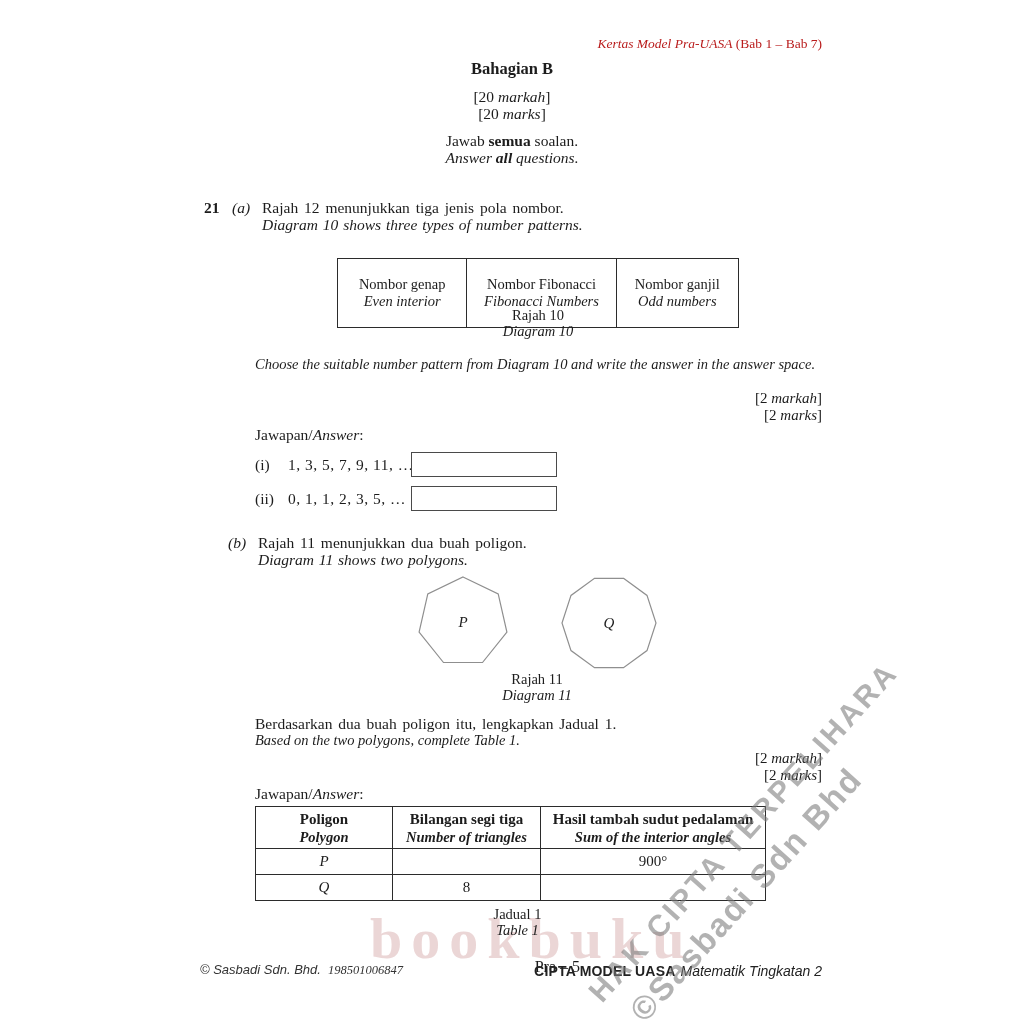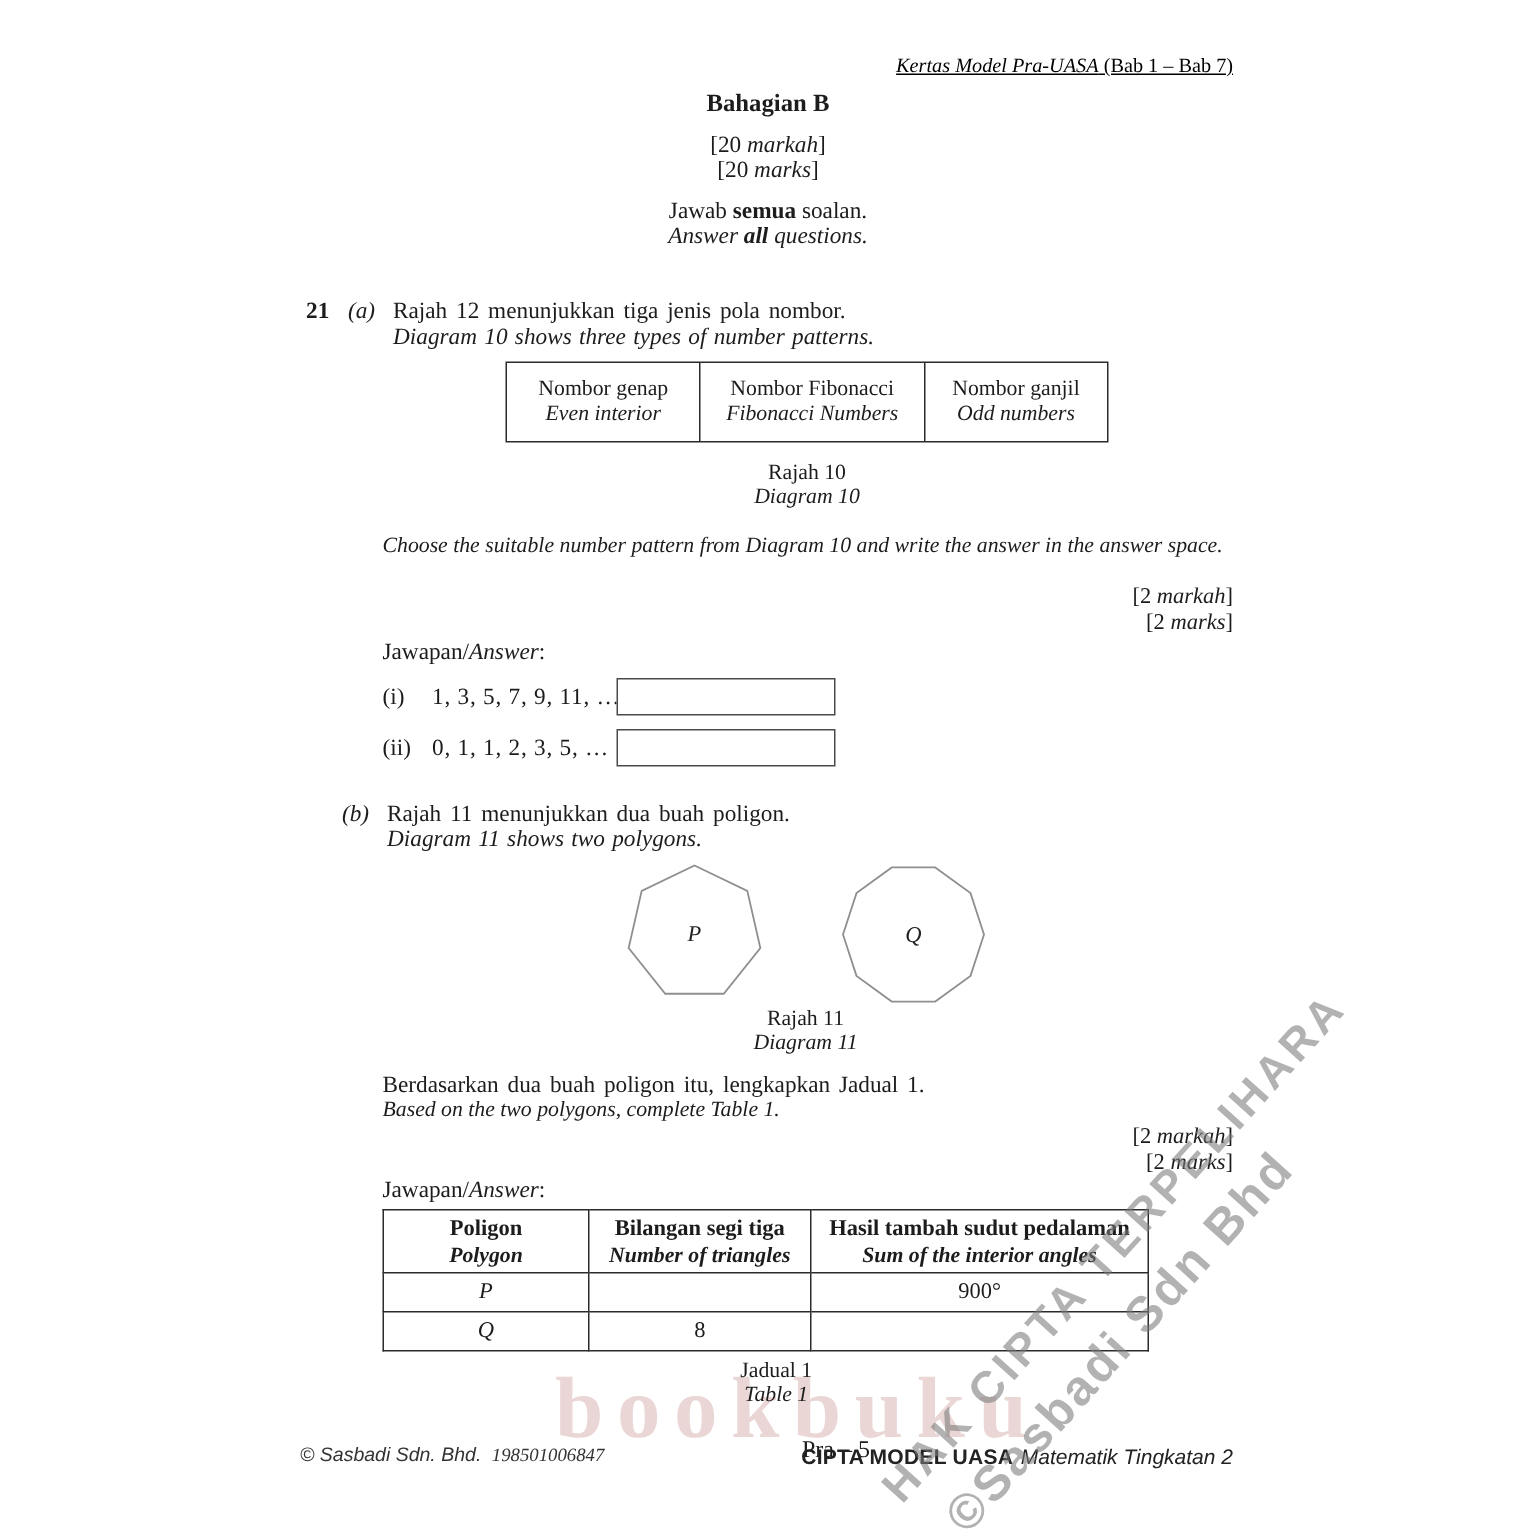--- a/index.html
+++ b/index.html
@@ -3,38 +3,38 @@
 <meta charset="utf-8">
 <style>
   * { margin:0; padding:0; box-sizing:border-box; }
   body { background:#ffffff; }
   .page { position:relative; width:1024px; height:1024px; background:#ffffff;
           font-family:"Liberation Serif","DejaVu Serif",serif; color:#1c1c1c; overflow:hidden; }
   .it { font-style:italic; }
   .bd { font-weight:bold; }
 
   
-  .hdr { position:absolute; top:36px; right:202px; font-size:13.5px; color:#000000;text-decoration:underline; }
+  .hdr { position:absolute; top:36px; right:202px; font-size:13.5px; color:#b91c1c; }
 
   
   .sec { position:absolute; top:60px; left:0; width:1024px; text-align:center;
          font-size:15.5px; line-height:17px; }
   .sec .title { font-size:16.5px; line-height:17px; }
   .sp11 { height:11px; } .sp10 { height:10px; }
 
   
   .qline { position:absolute; font-size:15.5px; line-height:17px; }
   .qflex { display:flex; }
   .qnum { width:28px; font-weight:bold; }
   .qlab { width:30px; font-style:italic; }
   .qtxt .ms { word-spacing:2px; }
   .qtxt .en { font-style:italic; word-spacing:1px; }
 
   
-  .ptable { position:absolute; top:241px; left:337px; width:402px; height:54px;
+  .ptable { position:absolute; top:258px; left:337px; width:402px; height:70px;
             display:flex; border:1px solid #2b2b2b; }
   .pcell { border-right:1px solid #2b2b2b; display:flex; flex-direction:column;
            justify-content:center; align-items:center; text-align:center;
            font-size:14.5px; line-height:17px; }
   .pcell:last-child { border-right:none; }
   .pc0 { width:130px; } .pc1 { width:150px; } .pc2 { width:122px; }
 
   .caption { position:absolute; text-align:center; font-size:14.5px; line-height:16px; z-index:2; }
 
   .marks { position:absolute; right:202px; text-align:right; font-size:15px; line-height:16.5px; }

